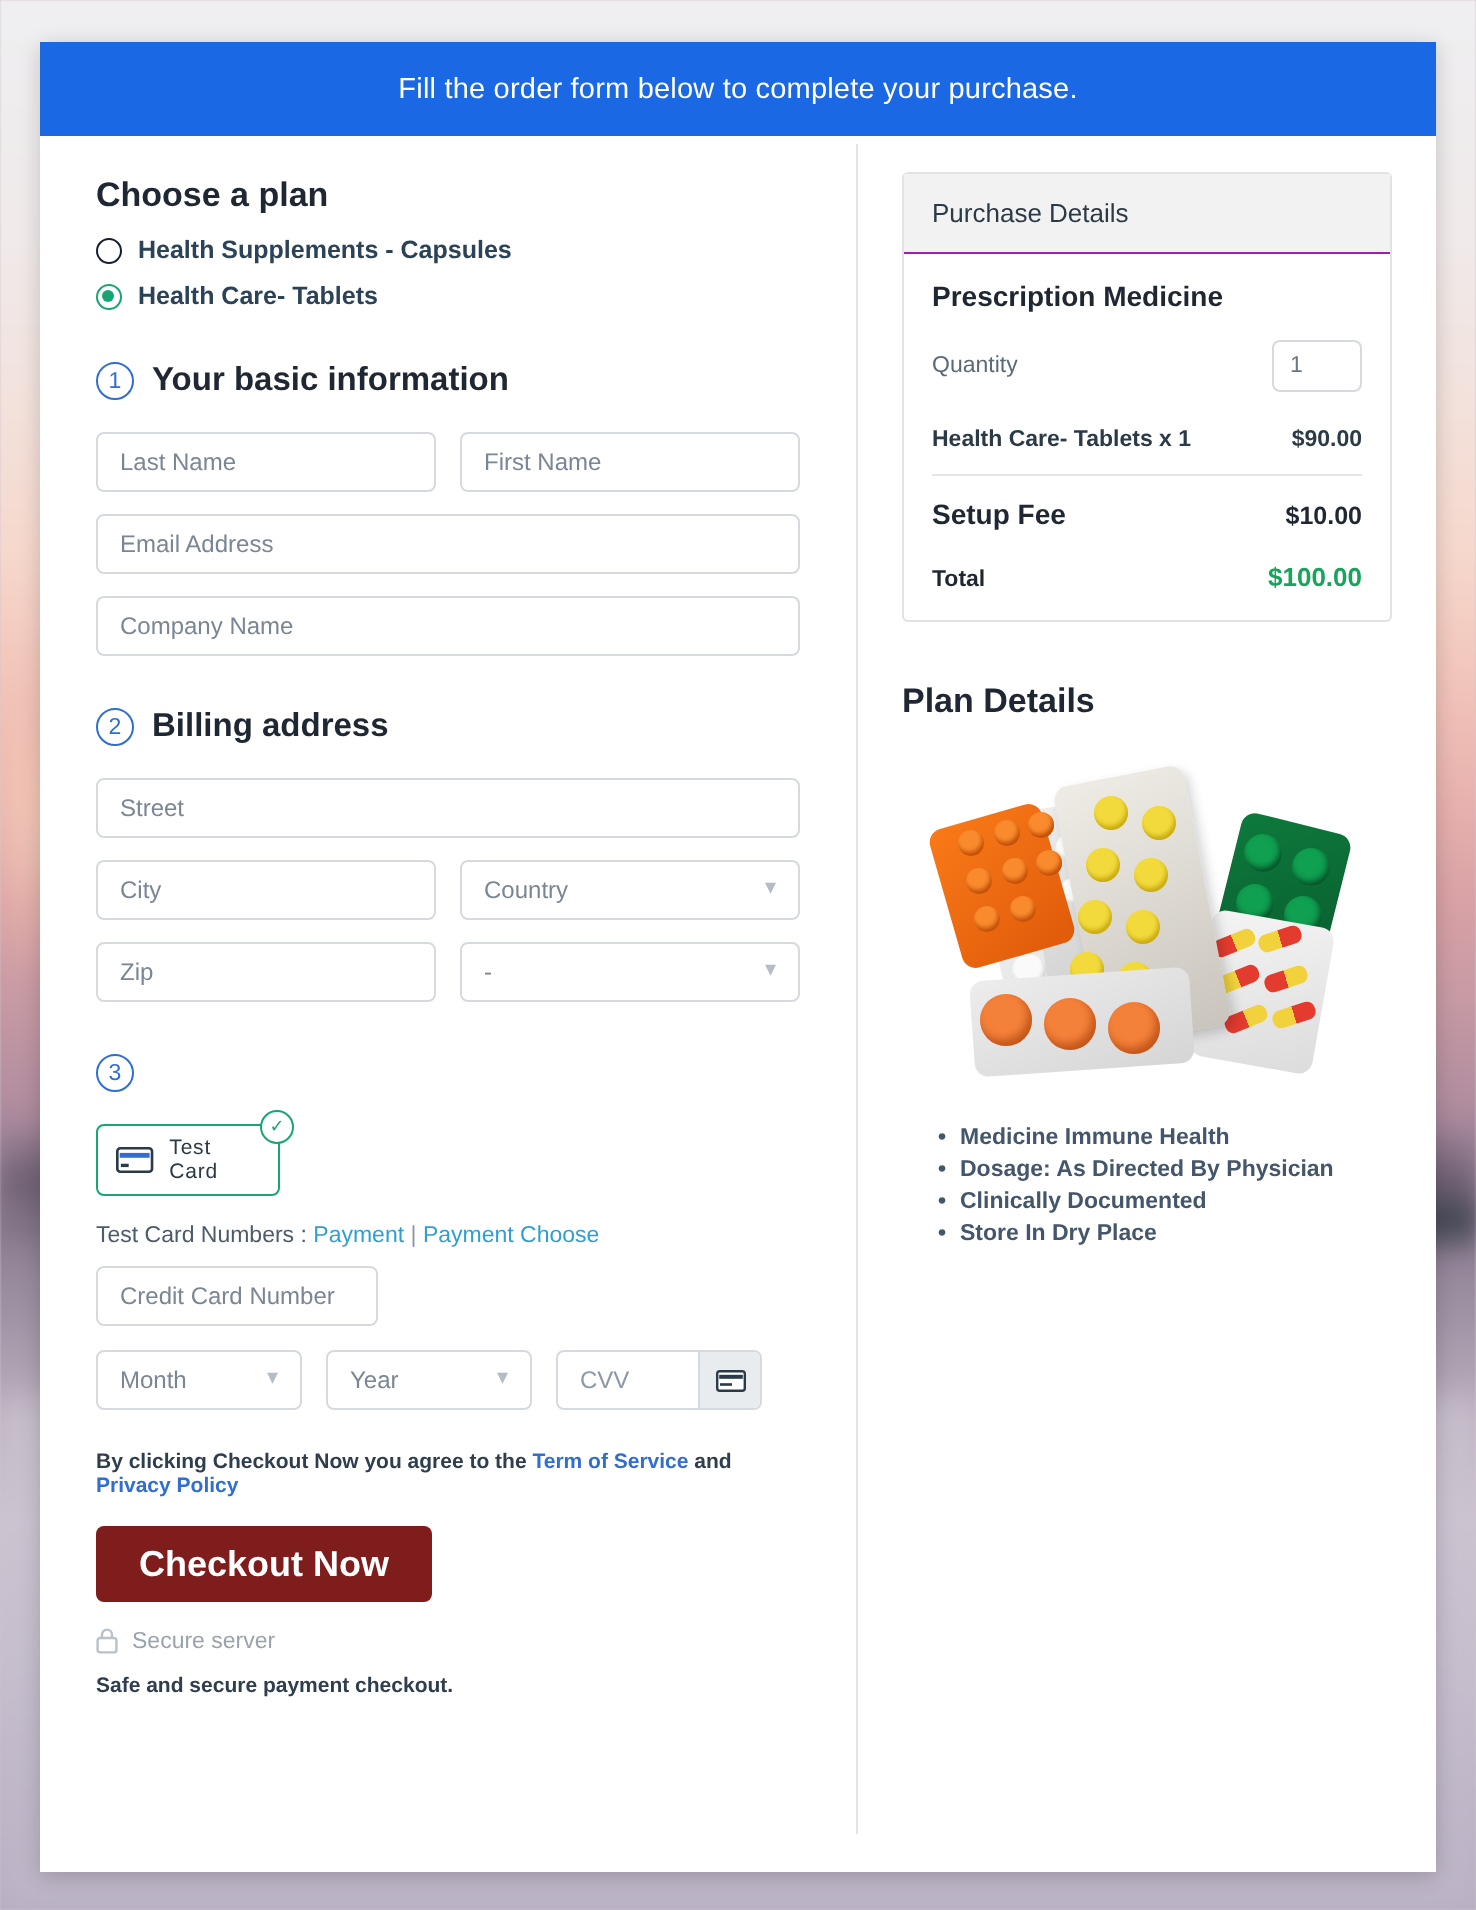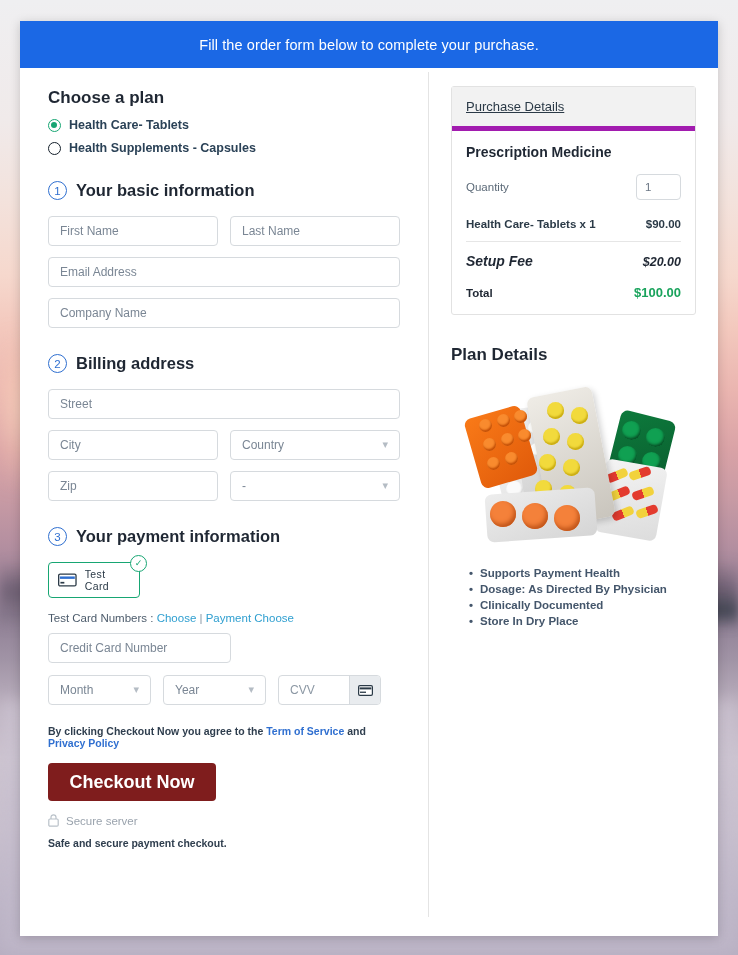--- a/index.html
+++ b/index.html
@@ -322,25 +322,24 @@
   }
 
   
   #purchase-box {
     border: 1px solid #e2e2e2;
     border-radius: 3px;
     background: #fff;
   }
   #purchase-head {
     background: #f2f2f2;
-    border-bottom: 5px solid #a21caf;
+    border-bottom: 1px solid #a21caf;
     padding: 12px 14px;
     font-size: 13px;
     color: #2b3a47;
-    text-decoration: underline;
   }
   #purchase-body { padding: 13px 14px 14px 14px; }
   .prod-title {
     font-size: 14px;
     font-weight: bold;
     color: #1f2733;
     margin-bottom: 14px;
   }
   .qty-row {
     display: flex;
@@ -370,21 +369,20 @@
     color: #2b3a47;
     font-weight: bold;
     padding: 6px 0 11px 0;
   }
   .hr { height: 1px; background: #e6e6e6; }
   .fee-row {
     display: flex;
     justify-content: space-between;
     align-items: baseline;
     padding: 11px 0 11px 0;
-    font-style: italic;
   }
   .fee-label { font-size: 14px; font-weight: bold; color: #1f2733; }
   .fee-val { font-size: 12.5px; font-weight: bold; color: #1f2733; }
   .total-row {
     display: flex;
     justify-content: space-between;
     align-items: baseline;
     padding-top: 5px;
   }
   .total-label { font-size: 11.5px; font-weight: bold; color: #1f2733; }
@@ -443,36 +441,36 @@
 
   <div id="banner">Fill the order form below to complete your purchase.</div>
 
   <div id="body-cols">
 
     <div id="left-col">
 
       <h2 class="section-title">Choose a plan</h2>
 
       <div class="radio-row">
+        <span class="radio unchecked"></span>
+        <span class="radio-label">Health Supplements - Capsules</span>
+      </div>
+      <div class="radio-row">
         <span class="radio checked"></span>
         <span class="radio-label">Health Care- Tablets</span>
-      </div>
-      <div class="radio-row">
-        <span class="radio unchecked"></span>
-        <span class="radio-label">Health Supplements - Capsules</span>
       </div>
 
       <div class="step-head">
         <span class="step-num">1</span>
         <span class="step-label">Your basic information</span>
       </div>
 
       <div class="row">
+        <div class="field half">Last Name</div>
         <div class="field half">First Name</div>
-        <div class="field half">Last Name</div>
       </div>
       <div class="row">
         <div class="field full">Email Address</div>
       </div>
       <div class="row">
         <div class="field full">Company Name</div>
       </div>
 
       <div class="step-head">
         <span class="step-num">2</span>
@@ -492,42 +490,41 @@
       <div class="row">
         <div class="field half">Zip</div>
         <div class="field half select">
           <span>-</span>
           <span class="chev">▾</span>
         </div>
       </div>
 
       <div class="step-head">
         <span class="step-num">3</span>
-        <span class="step-label">Your payment information</span>
       </div>
 
       <div class="paymethod">
         <svg width="20" height="14" viewBox="0 0 20 14">
           <rect x="0.7" y="0.7" width="18.6" height="12.6" rx="1.6" fill="#fff" stroke="#2b3a47" stroke-width="1.4"></rect>
           <rect x="2" y="3.2" width="16" height="2.6" fill="#2f6fd0"></rect>
           <rect x="2.6" y="9" width="4.2" height="1.8" fill="#2b3a47"></rect>
         </svg>
         <span class="pm-label">Test Card</span>
         <span class="badge-check">✓</span>
       </div>
 
       <div class="testcards">
         <span>Test Card Numbers :</span>
-        <span class="lnk">Choose</span>
+        <span class="lnk">Payment</span>
         <span class="sep">|</span>
         <span class="lnk">Payment Choose</span>
       </div>
 
       <div class="row">
-        <div class="field" style="width:183px">Credit Card Number</div>
+        <div class="field" style="width:141px">Credit Card Number</div>
       </div>
 
       <div class="cc-row">
         <div class="field third select">
           <span>Month</span>
           <span class="chev">▾</span>
         </div>
         <div class="field third select">
           <span>Year</span>
           <span class="chev">▾</span>
@@ -577,21 +574,21 @@
 
           <div class="line-row">
             <span>Health Care- Tablets x 1</span>
             <span>$90.00</span>
           </div>
 
           <div class="hr"></div>
 
           <div class="fee-row">
             <span class="fee-label">Setup Fee</span>
-            <span class="fee-val">$20.00</span>
+            <span class="fee-val">$10.00</span>
           </div>
 
           <div class="total-row">
             <span class="total-label">Total</span>
             <span class="total-val">$100.00</span>
           </div>
         </div>
       </div>
 
       <h2 id="plan-title">Plan Details</h2>
@@ -641,21 +638,21 @@
         <div class="pill" style="left:69px; top:97px; width:17px; height:17px; background:#f2da3c; box-shadow:inset -1px -2px 2px #c9ab12;"></div>
         <div class="pill" style="left:93px; top:102px; width:17px; height:17px; background:#f2da3c; box-shadow:inset -1px -2px 2px #c9ab12;"></div>
 
         <div class="blister" style="left:20px; top:108px; width:110px; height:48px; background:linear-gradient(160deg,#ededed,#d5d5d5); transform:rotate(-4deg);"></div>
         <div class="pill" style="left:24px; top:118px; width:26px; height:26px; background:#f4813a; box-shadow:inset -2px -3px 4px #c1551a;"></div>
         <div class="pill" style="left:56px; top:120px; width:26px; height:26px; background:#f4813a; box-shadow:inset -2px -3px 4px #c1551a;"></div>
         <div class="pill" style="left:88px; top:122px; width:26px; height:26px; background:#f4813a; box-shadow:inset -2px -3px 4px #c1551a;"></div>
       </div>
 
       <ul id="features">
-        <li>Supports Payment Health</li>
+        <li>Medicine Immune Health</li>
         <li>Dosage: As Directed By Physician</li>
         <li>Clinically Documented</li>
         <li>Store In Dry Place</li>
       </ul>
 
     </div>
   </div>
 </div>
 
 </body></html>

